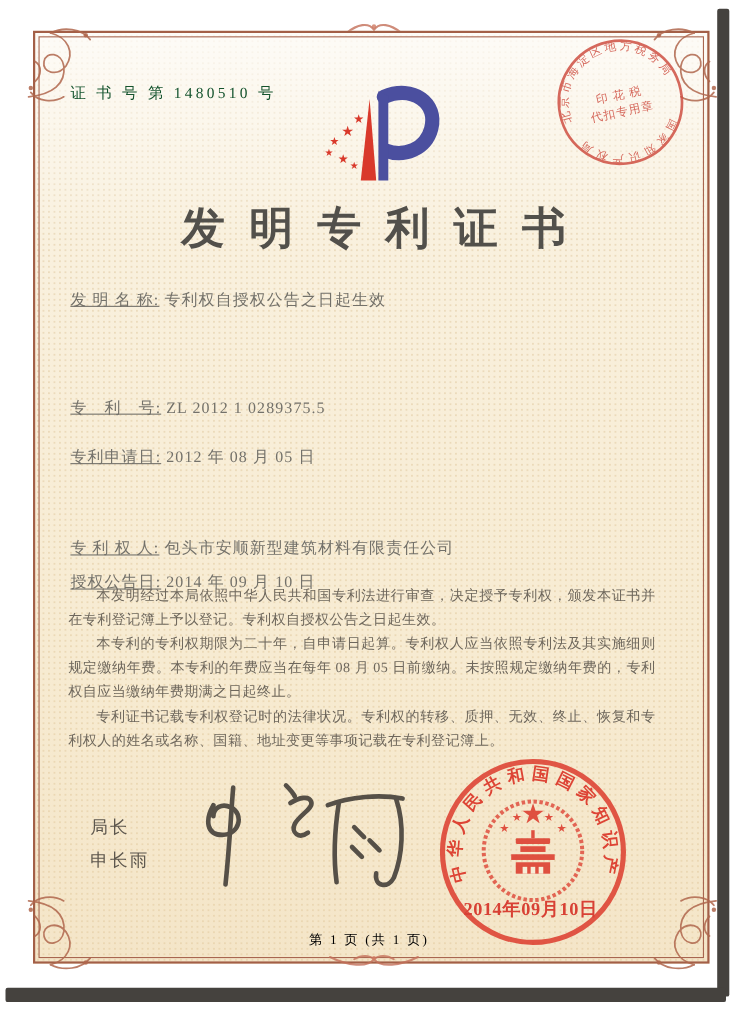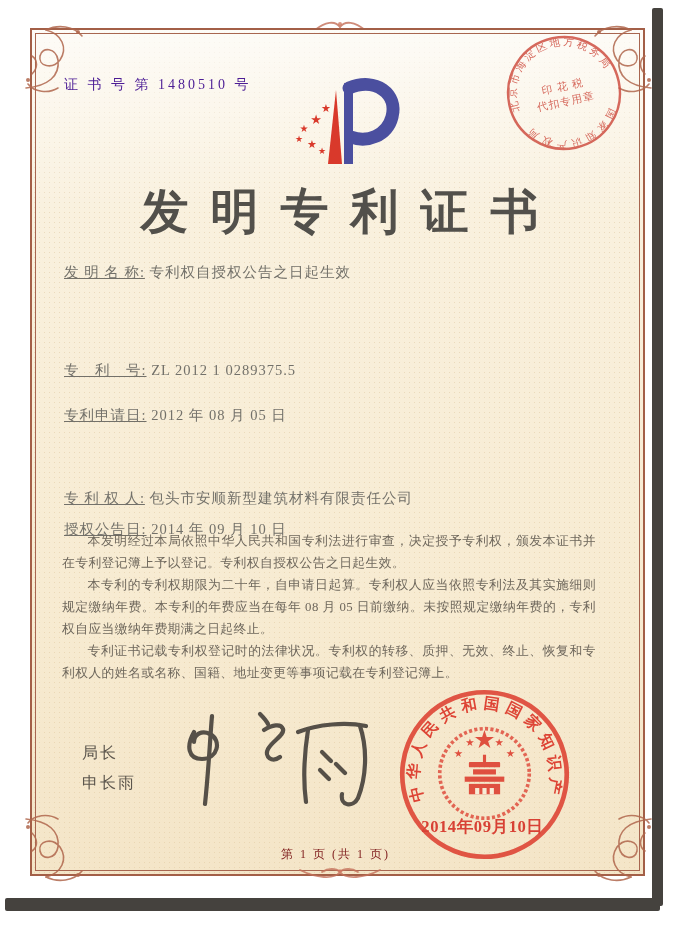--- a/index.html
+++ b/index.html
@@ -8,35 +8,35 @@
   .edge-right{position:absolute;left:652px;top:8px;width:11px;height:898px;background:#45423e;border-radius:2px;}
   .edge-bottom{position:absolute;left:5px;top:898px;width:655px;height:13px;background:#45423e;border-radius:2px;}
   .frame{position:absolute;left:30px;top:28px;width:611px;height:844px;
          border:2px solid #a35f47;
          background-color:#f8eed8;
          background-image:
            linear-gradient(180deg, rgba(255,255,255,.8) 0%, rgba(255,255,255,.15) 22%, rgba(244,226,190,.28) 70%, rgba(238,216,176,.4) 100%),
            radial-gradient(#e8d5b2 0.8px, rgba(0,0,0,0) 0.9px);
          background-size:100% 100%, 5px 5px;}
   .frame-inner{position:absolute;left:3px;top:3px;right:3px;bottom:3px;border:1px solid #a86650;pointer-events:none;}
-  .cert-number{position:absolute;left:64px;top:76px;font-size:14px;color:#4c1d95;letter-spacing:3px;}
+  .cert-number{position:absolute;left:64px;top:76px;font-size:14px;color:#14532d;letter-spacing:3px;}
   .logo{position:absolute;left:276px;top:74px;width:132px;height:96px;}
   .tax-stamp{position:absolute;left:503px;top:32px;width:122px;height:122px;transform:rotate(-12deg);opacity:.85;}
   .title{position:absolute;left:0;right:0;top:180px;text-align:center;
-         font-size:48px;font-weight:bold;color:#52504b;letter-spacing:22px;text-indent:22px;}
+         font-size:40px;font-weight:bold;color:#52504b;letter-spacing:22px;text-indent:22px;}
   .field{position:absolute;left:64px;font-size:14.5px;color:#73716a;letter-spacing:1px;white-space:nowrap;}
   .f0{top:263px;} .f1{top:317px;} .f2{top:361px;} .f3{top:406px;} .f4{top:451px;margin-top:38px;} .f5{top:520px;}
   .field .label{color:#73716a;text-decoration:underline;}
   .paragraphs{position:absolute;left:62px;top:530px;width:534px;font-size:12.8px;line-height:1.72;
               color:#6e675c;text-align:justify;letter-spacing:.4px;}
   .paragraphs p{margin:0;text-indent:2em;}
   .sig-block{position:absolute;left:82px;top:738px;font-size:16px;color:#5c564d;line-height:1.9;letter-spacing:2px;}
   .sig-script{position:absolute;left:160px;top:706px;width:220px;height:110px;}
   .seal{position:absolute;left:396px;top:686px;width:177px;height:177px;opacity:.93;}
-  .footer{position:absolute;left:30px;width:611px;top:846px;text-align:center;font-size:12px;color:#7f1d1d;letter-spacing:2px;}
+  .footer{position:absolute;left:30px;width:611px;top:846px;text-align:center;font-size:12px;color:#000000;letter-spacing:2px;}
   .corner{position:absolute;width:78px;height:78px;}
   .c-tl{left:20px;top:18px;}
   .c-tr{right:22px;top:18px;transform:scaleX(-1);}
   .c-bl{left:20px;bottom:40px;transform:scaleY(-1);}
   .c-br{right:22px;bottom:40px;transform:scale(-1,-1);}
   .orn-top{position:absolute;left:255px;top:12px;width:170px;height:40px;}
   .orn-bottom{position:absolute;left:296px;top:862px;width:88px;height:24px;}
 </style>
 </head>
 <body>

